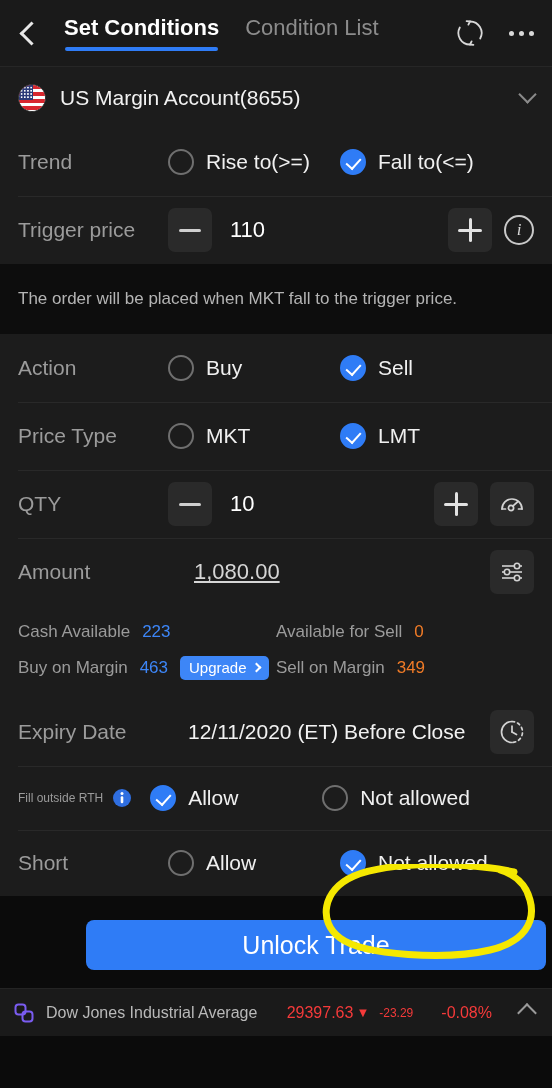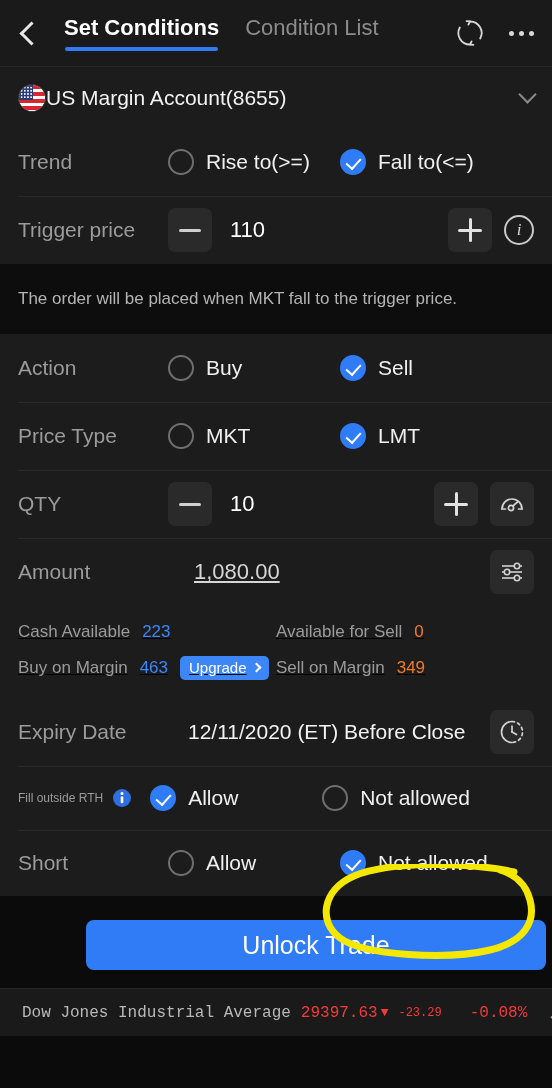--- a/index.html
+++ b/index.html
@@ -43,21 +43,21 @@
     flex: 0 0 auto; background: #f0f0f0; border: 1px solid #2a2a2a;
   }
   .flag .stripes { position: absolute; inset: 0;
     background: repeating-linear-gradient(to bottom, #d8272f 0 3.5px, #ffffff 3.5px 7px); }
   .flag .canton { position: absolute; left: 0; top: 0; width: 14px; height: 15px; background: #2a3a78; }
   .flag .canton::after {
     content: ""; position: absolute; inset: 1px;
     background-image: radial-gradient(circle, #fff 0.7px, transparent 0.9px);
     background-size: 3.2px 3.2px;
   }
-  .account-name { font-size: 21px; color: #f2f2f2; }
+  .account-name { font-size: 21px; color: #f2f2f2; margin-left: 14px; }
   .chev-down {
     margin-left: auto; width: 13px; height: 13px;
     border-right: 2px solid #8a8a8a; border-bottom: 2px solid #8a8a8a; transform: rotate(45deg);
     margin-top: -6px;
   }
 
   
   .row {
     background: #1c1c1c; display: flex; align-items: center;
     padding: 0 18px; height: 68px; position: relative;
@@ -101,21 +101,21 @@
   }
 
   
   .hint {
     background: #0d0d0d; color: #b4b4b4; font-size: 17px;
     padding: 25px 18px; line-height: 1.2;
   }
 
   
   .cash-block { background: #1c1c1c; padding: 16px 18px 18px 18px; }
-  .cash-grid { display: grid; grid-template-columns: 1fr 1fr; row-gap: 14px; text-decoration: underline; }
+  .cash-grid { display: grid; grid-template-columns: 1fr 1fr; row-gap: 14px; }
   .cash-cell { display: flex; align-items: center; gap: 12px; font-size: 17px; }
   .cash-key { color: #9b9b9b; }
   .cash-val.blue { color: #3d86f7; }
   .cash-val.orange { color: #f07b27; }
   .upgrade-badge {
     background: #3d86f7; color: #fff; font-size: 15px; border-radius: 5px;
     padding: 3px 9px 4px 9px; display: flex; align-items: center; gap: 6px; white-space: nowrap;
   }
   .upgrade-badge .c { width: 7px; height: 7px; border-right: 2px solid #fff; border-bottom: 2px solid #fff; transform: rotate(-45deg); }
 
@@ -125,21 +125,21 @@
   
   .bottom-pad { background: #0b0b0b; height: 10px; }
   .cta-wrap { background: #0b0b0b; padding: 14px 46px 18px 46px; }
   .cta {
     background: #2f7cf6; color: #ffffff; font-size: 25px;
     height: 50px; border-radius: 8px; display: flex; align-items: center; justify-content: center;
     width: 100%; border: none; margin-left: 40px;
   }
   .ticker {
     background: #1a1a1a; height: 48px; display: flex; align-items: center;
-    padding: 0 12px; gap: 10px; border-top: 1px solid #242424; font-family: Liberation Mono, monospace;
+    padding: 0 12px; gap: 10px; border-top: 1px solid #242424;
   }
   .ticker-name { font-size: 16px; color: #b9b9b9; white-space: nowrap; }
   .ticker-price { font-size: 16px; color: #f53a3a; margin-left: auto; display: flex; align-items: center; gap: 3px; }
   .ticker-chg { font-size: 12px; color: #f53a3a; }
   .ticker-pct { font-size: 16px; color: #f53a3a; margin-left: 18px; }
   .caret-up {
     margin-left: 18px; width: 14px; height: 14px;
     border-left: 2.5px solid #9a9a9a; border-top: 2.5px solid #9a9a9a;
     transform: rotate(45deg); margin-right: 6px;
   }

